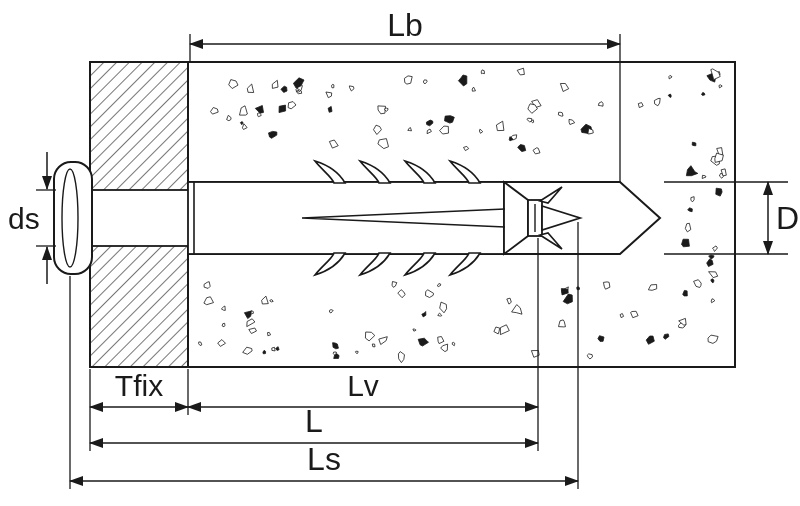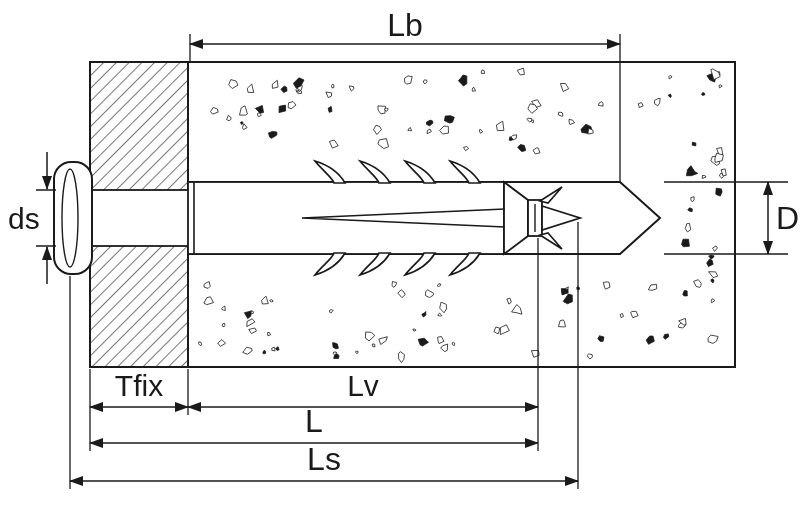--- a/index.html
+++ b/index.html
@@ -2,21 +2,20 @@
 <html><head>
 <meta charset="utf-8">
 <style>
   html, body { margin: 0; padding: 0; background: #ffffff; }
   .stage {
     position: relative;
     width: 800px;
     height: 506px;
     background: #ffffff;
     overflow: hidden;
-    border-radius: 24px;
   }
   svg { display: block; }
   text {
     font-family: "Liberation Sans", "DejaVu Sans", sans-serif;
     fill: #1a1a1a;
   }
   .dim-label    { font-size: 32px; }
   .dim-label-sm { font-size: 30px; }
 </style>
 </head>

